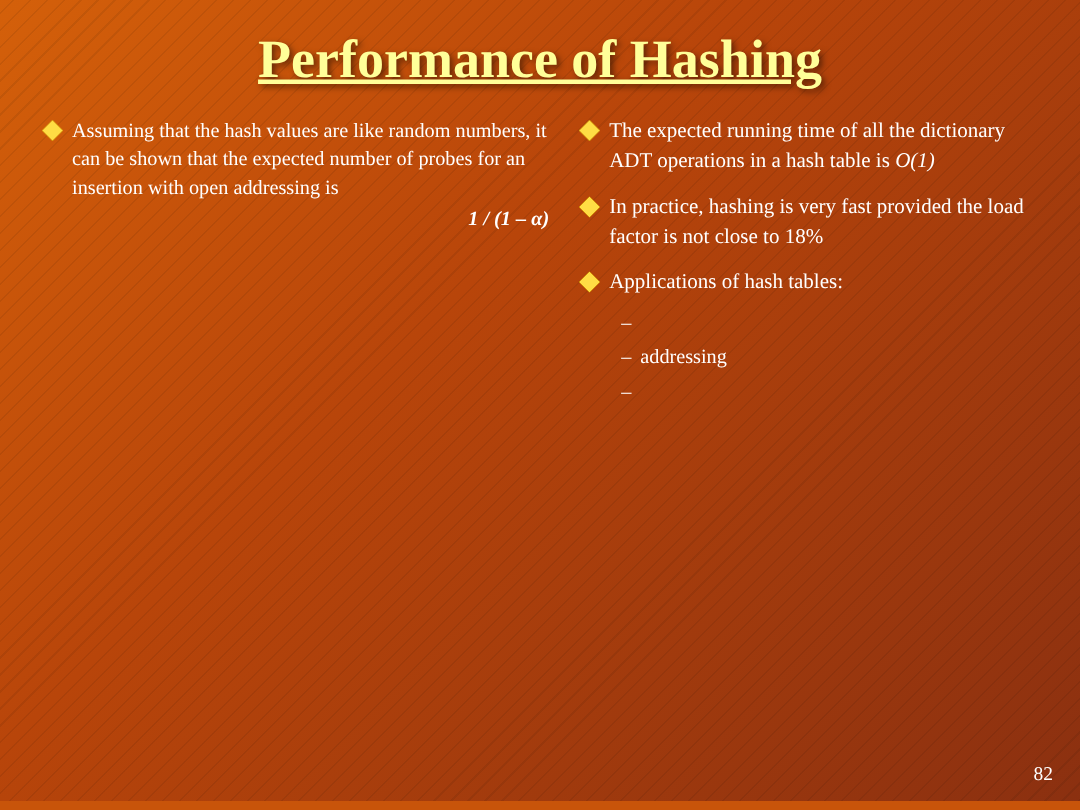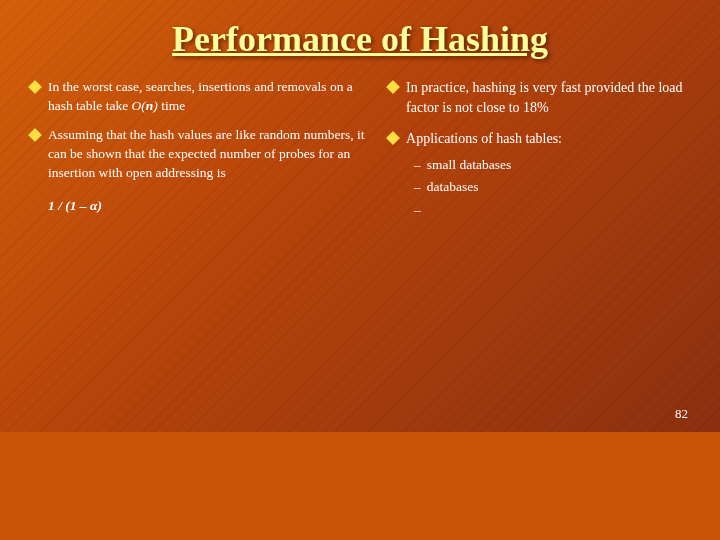--- a/index.html
+++ b/index.html
@@ -7,21 +7,21 @@
     body {
       width: 720px;
       height: 540px;
       overflow: hidden;
       font-family: 'Times New Roman', Times, serif;
       background: #c8540a;
     }
 
     .slide {
       width: 720px;
-      height: 432px;
+      height: 534px;
       background: linear-gradient(135deg, #d4600a 0%, #b8450a 40%, #8b3010 100%);
       position: relative;
       padding: 18px 28px 18px 28px;
     }
 
     
     .slide::before {
       content: '';
       position: absolute;
       top: 0; left: 0; right: 0; bottom: 0;
@@ -110,66 +110,66 @@
     }
 
     .dash {
       flex-shrink: 0;
       color: #ffffff;
     }
 
     .page-num {
       position: absolute;
       bottom: 10px;
-      right: 32px;
+      right: 18px;
       color: #ffffff;
       font-size: 13px;
       z-index: 1;
     }
   </style>
 </head>
 <body>
 
 <div class="slide">
 
   <div class="title">Performance of Hashing</div>
 
   <div class="content-area">
 
     <div class="left-col">
 
-      <div class="bullet-item">
-        <div class="bullet-diamond">
-          <svg viewBox="0 0 14 14" xmlns="http://www.w3.org/2000/svg">
-            <polygon points="7,0 14,7 7,14 0,7" fill="#ffdd44" stroke="#cc8800" stroke-width="0.5"></polygon>
-          </svg>
-        </div>
-        <div class="bullet-text">
-          In the worst case, searches, insertions and removals on a hash table take <span class="math"><i>O</i>(<b>n</b>)</span> time
-        </div>
-      </div>
 
 
 
       <div class="bullet-item">
         <div class="bullet-diamond">
           <svg viewBox="0 0 14 14" xmlns="http://www.w3.org/2000/svg">
             <polygon points="7,0 14,7 7,14 0,7" fill="#ffdd44" stroke="#cc8800" stroke-width="0.5"></polygon>
           </svg>
         </div>
         <div class="bullet-text">
           Assuming that the hash values are like random numbers, it can be shown that the expected number of probes for an insertion with open addressing is
-          <div style="text-align:left; margin-top:15px; font-style:italic; font-weight:bold;">1 / (1 – α)</div>
+          <div style="text-align:right; margin-top:2px; font-style:italic; font-weight:bold;">1 / (1 – α)</div>
         </div>
       </div>
 
     </div>
 
     <div class="right-col">
 
+      <div class="bullet-item">
+        <div class="bullet-diamond">
+          <svg viewBox="0 0 14 14" xmlns="http://www.w3.org/2000/svg">
+            <polygon points="7,0 14,7 7,14 0,7" fill="#ffdd44" stroke="#cc8800" stroke-width="0.5"></polygon>
+          </svg>
+        </div>
+        <div class="bullet-text">
+          The expected running time of all the dictionary ADT operations in a hash table is <span class="math"><i>O</i>(1)</span>
+        </div>
+      </div>
 
       <div class="bullet-item">
         <div class="bullet-diamond">
           <svg viewBox="0 0 14 14" xmlns="http://www.w3.org/2000/svg">
             <polygon points="7,0 14,7 7,14 0,7" fill="#ffdd44" stroke="#cc8800" stroke-width="0.5"></polygon>
           </svg>
         </div>
         <div class="bullet-text">
           In practice, hashing is very fast provided the load factor is not close to 18%
         </div>
@@ -179,25 +179,24 @@
         <div class="bullet-diamond">
           <svg viewBox="0 0 14 14" xmlns="http://www.w3.org/2000/svg">
             <polygon points="7,0 14,7 7,14 0,7" fill="#ffdd44" stroke="#cc8800" stroke-width="0.5"></polygon>
           </svg>
         </div>
         <div class="bullet-text">
           Applications of hash tables:
           <div class="sub-bullets">
             <div class="sub-bullet-item">
               <span class="dash">–</span>
-              <span>small databases</span>
             </div>
             <div class="sub-bullet-item">
               <span class="dash">–</span>
-              <span>databases</span>
+              <span>addressing</span>
             </div>
             <div class="sub-bullet-item">
               <span class="dash">–</span>
             </div>
           </div>
         </div>
       </div>
 
     </div>
   </div>

